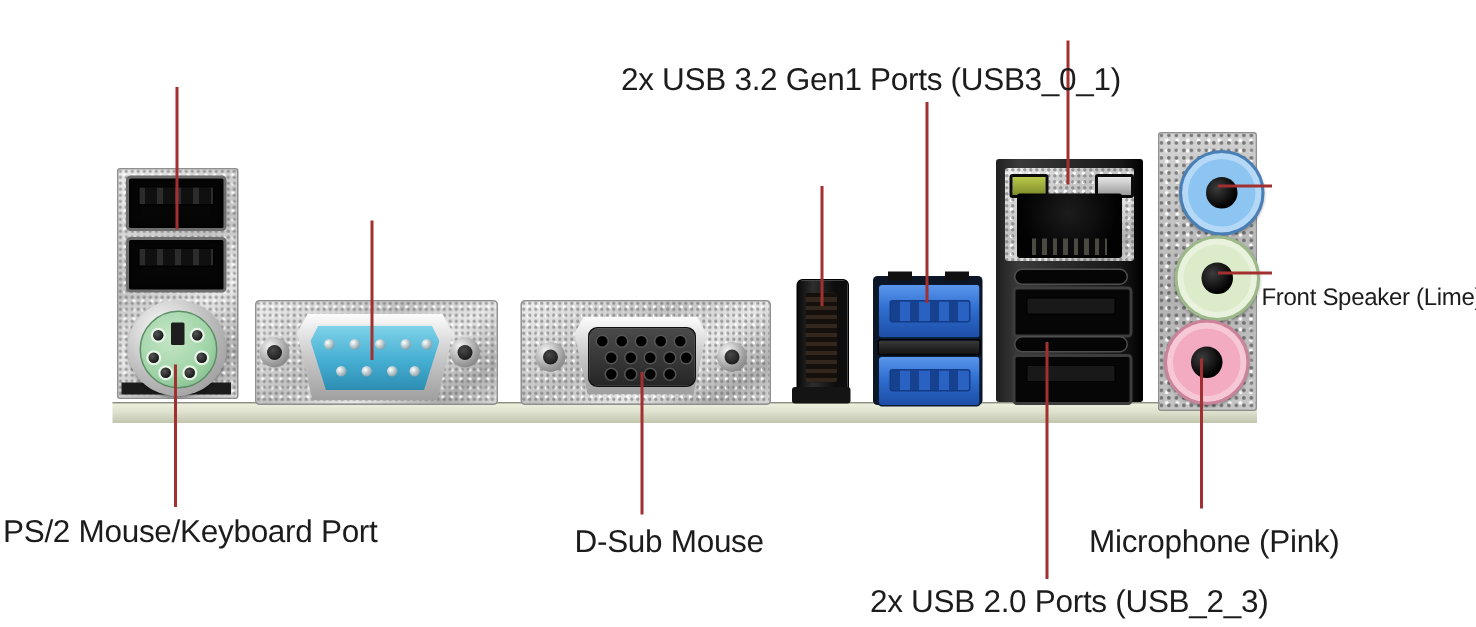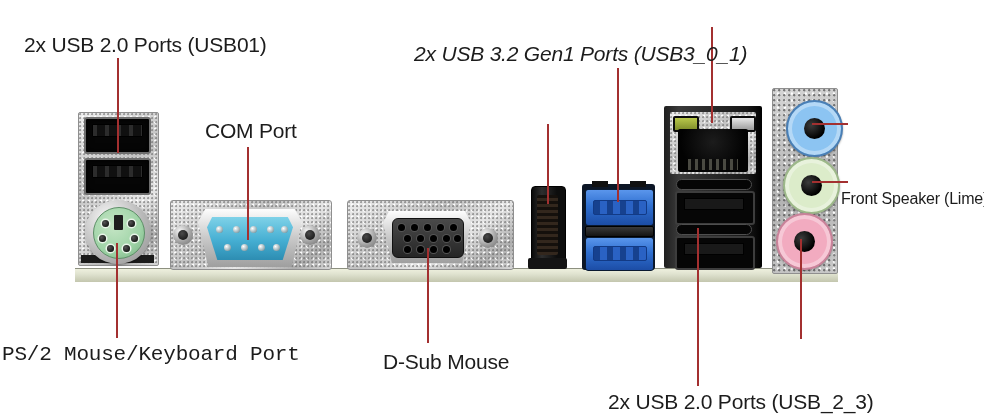--- a/index.html
+++ b/index.html
@@ -213,21 +213,20 @@
   <div class="line-v" style="left:617px;top:68px;height:134px;"></div>
   <div class="line-v" style="left:547px;top:124px;height:80px;"></div>
   <div class="line-v" style="left:711px;top:27px;height:96px;"></div>
   <div class="line-h" style="left:812px;top:123px;width:36px;"></div>
   <div class="line-h" style="left:812px;top:181px;width:36px;"></div>
   <div class="line-v" style="left:800px;top:239px;height:100px;"></div>
   <div class="line-v" style="left:697px;top:228px;height:158px;"></div>
   <div class="line-v" style="left:427px;top:248px;height:95px;"></div>
   <div class="line-v" style="left:116px;top:243px;height:95px;"></div>
 
-  <div class="lbl" style="left:24px;top:33px;">2x USB 2.0 Ports (USB01)</div>
-  <div class="lbl" style="left:205px;top:119px;">COM Port</div>
-  <div class="lbl" style="left:414px;top:42px;font-style:italic;">2x USB 3.2 Gen1 Ports (USB3_0_1)</div>
+  <div class="lbl" style="left:414px;top:42px;">2x USB 3.2 Gen1 Ports (USB3_0_1)</div>
   <div class="lbl small" style="left:841px;top:190px;">Front Speaker (Lime)</div>
-  <div class="lbl" style="left:608px;top:390px;">2x USB 2.0 Ports (USB_2_3)</div>
+  <div class="lbl" style="left:726px;top:350px;">Microphone (Pink)</div>
+  <div class="lbl" style="left:580px;top:390px;">2x USB 2.0 Ports (USB_2_3)</div>
   <div class="lbl" style="left:383px;top:350px;">D-Sub Mouse</div>
-  <div class="lbl" style="left:2px;top:343px;font-family:Liberation Mono, monospace;">PS/2 Mouse/Keyboard Port</div>
+  <div class="lbl" style="left:2px;top:343px;">PS/2 Mouse/Keyboard Port</div>
 
 </div>
 
 </body></html>

